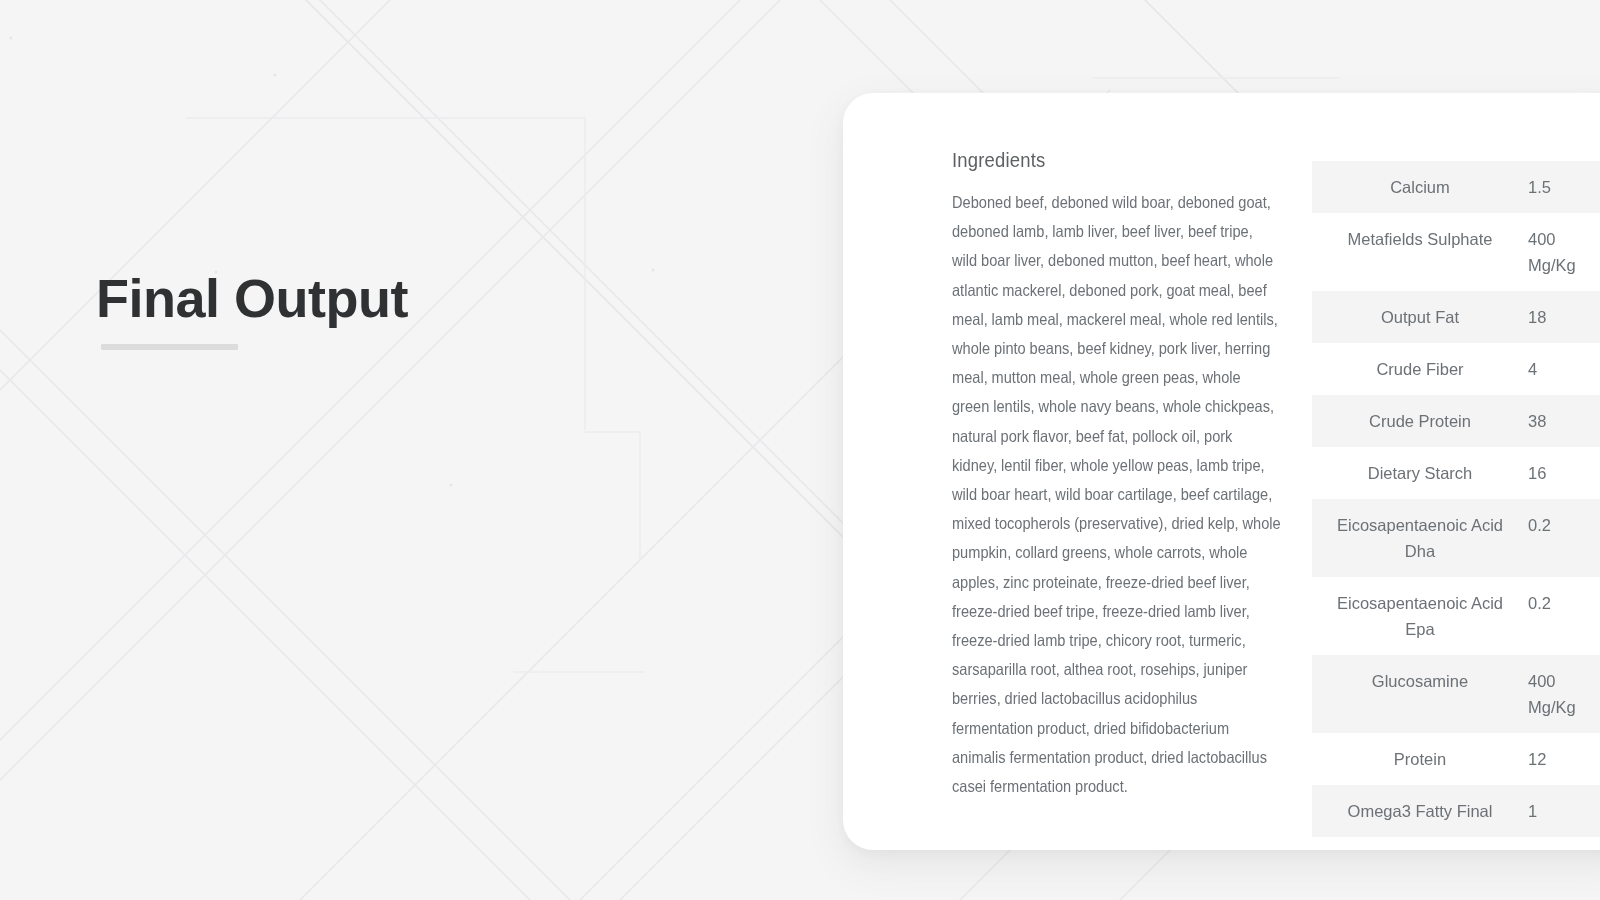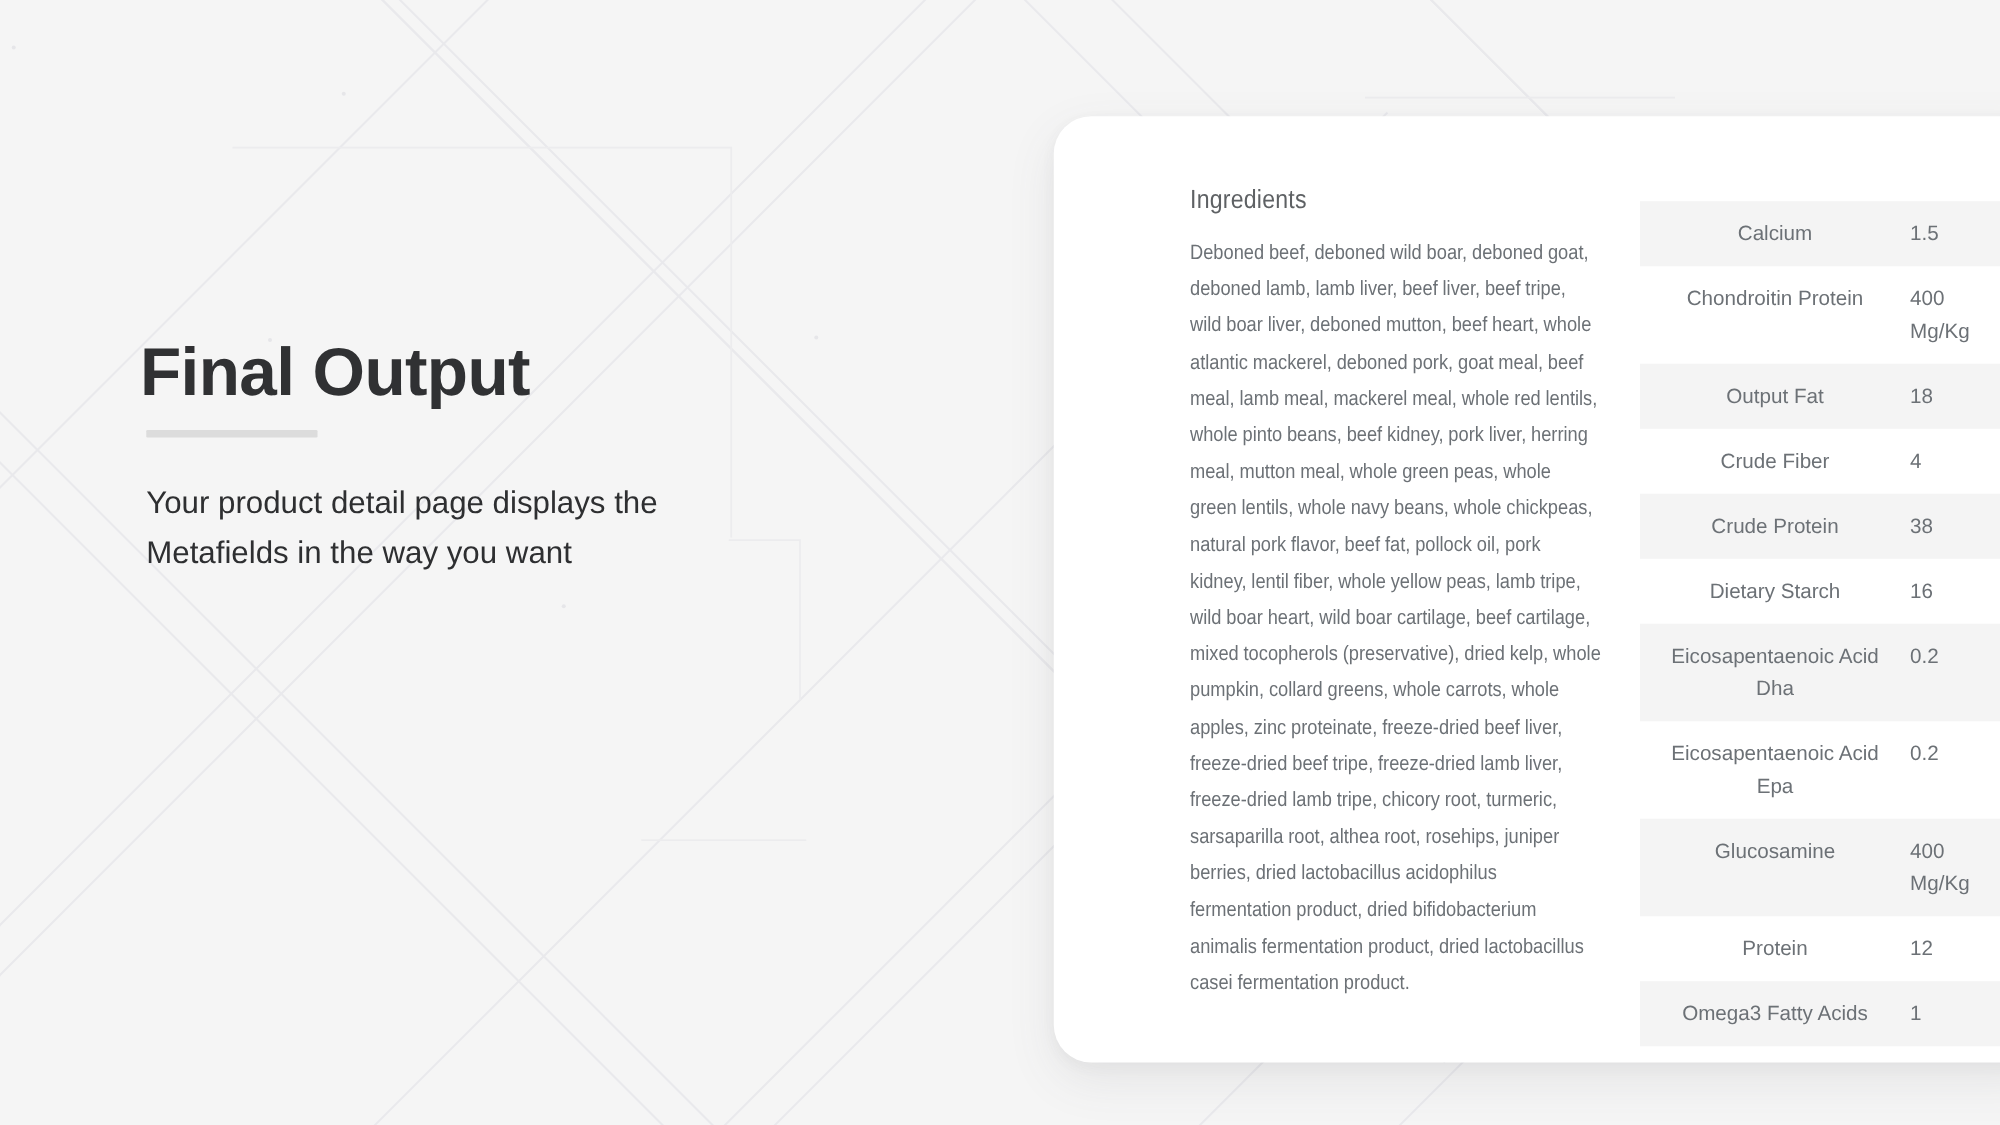--- a/index.html
+++ b/index.html
@@ -22,21 +22,21 @@
     inset: 0;
     width: 1600px;
     height: 900px;
     pointer-events: none;
     z-index: 0;
   }
 
   
   #left-panel {
     position: absolute;
-    left: 16px;
+    left: 0;
     top: 0;
     width: 840px;
     height: 676px;
     z-index: 2;
   }
 
   #page-title {
     position: absolute;
     left: 96px;
     top: 268px;
@@ -201,40 +201,39 @@
     <circle cx="275" cy="75" r="1.6"></circle>
     <circle cx="216" cy="272" r="1.6"></circle>
     <circle cx="451" cy="485" r="1.6"></circle>
     <circle cx="653" cy="270" r="1.6"></circle>
   </g>
 </svg>
 
 <section id="left-panel">
   <h1 id="page-title">Final Output</h1>
   <div id="title-accent-bar"></div>
-  <p id="page-subtitle">Your product detail page displays the Metafields in the way you want</p>
 </section>
 
 <section id="product-card">
   <div id="card-body">
 
     <div id="ingredients-column">
       <h2 id="ingredients-heading">Ingredients</h2>
       <p id="ingredients-text">Deboned beef, deboned wild boar, deboned goat, deboned lamb, lamb liver, beef liver, beef tripe, wild boar liver, deboned mutton, beef heart, whole atlantic mackerel, deboned pork, goat meal, beef meal, lamb meal, mackerel meal, whole red lentils, whole pinto beans, beef kidney, pork liver, herring meal, mutton meal, whole green peas, whole green lentils, whole navy beans, whole chickpeas, natural pork flavor, beef fat, pollock oil, pork kidney, lentil fiber, whole yellow peas, lamb tripe, wild boar heart, wild boar cartilage, beef cartilage, mixed tocopherols (preservative), dried kelp, whole pumpkin, collard greens, whole carrots, whole apples, zinc proteinate, freeze-dried beef liver, freeze-dried beef tripe, freeze-dried lamb liver, freeze-dried lamb tripe, chicory root, turmeric, sarsaparilla root, althea root, rosehips, juniper berries, dried lactobacillus acidophilus fermentation product, dried bifidobacterium animalis fermentation product, dried lactobacillus casei fermentation product.</p>
     </div>
 
     <div id="nutrition-column">
       <table id="nutrition-table">
         <tbody id="nutrition-table-body">
             <tr class="row-shaded">
               <td class="nutrient-name">Calcium</td>
               <td class="nutrient-value">1.5</td>
             </tr>
             <tr>
-              <td class="nutrient-name">Chondroitin Protein</td>
+              <td class="nutrient-name">Metafields Sulphate</td>
               <td class="nutrient-value">400
 Mg/Kg</td>
             </tr>
             <tr class="row-shaded">
               <td class="nutrient-name">Output Fat</td>
               <td class="nutrient-value">18</td>
             </tr>
             <tr>
               <td class="nutrient-name">Crude Fiber</td>
               <td class="nutrient-value">4</td>
@@ -258,21 +257,21 @@
             <tr class="row-shaded">
               <td class="nutrient-name">Glucosamine</td>
               <td class="nutrient-value">400
 Mg/Kg</td>
             </tr>
             <tr>
               <td class="nutrient-name">Protein</td>
               <td class="nutrient-value">12</td>
             </tr>
             <tr class="row-shaded">
-              <td class="nutrient-name">Omega3 Fatty Acids</td>
+              <td class="nutrient-name">Omega3 Fatty Final</td>
               <td class="nutrient-value">1</td>
             </tr>
             <tr>
               <td class="nutrient-name">Omega6 Fatty Acids</td>
               <td class="nutrient-value">2</td>
             </tr>
           </tbody>
       </table>
     </div>
 

